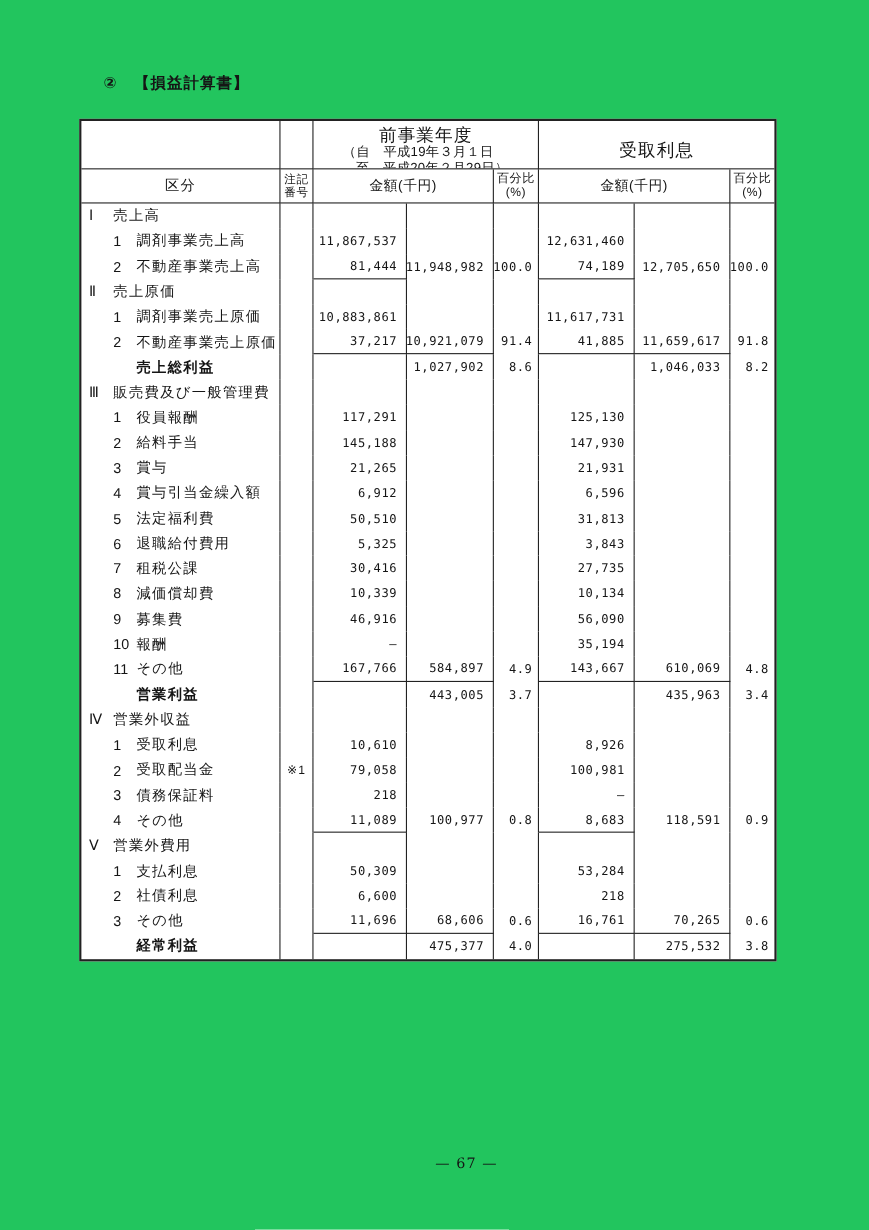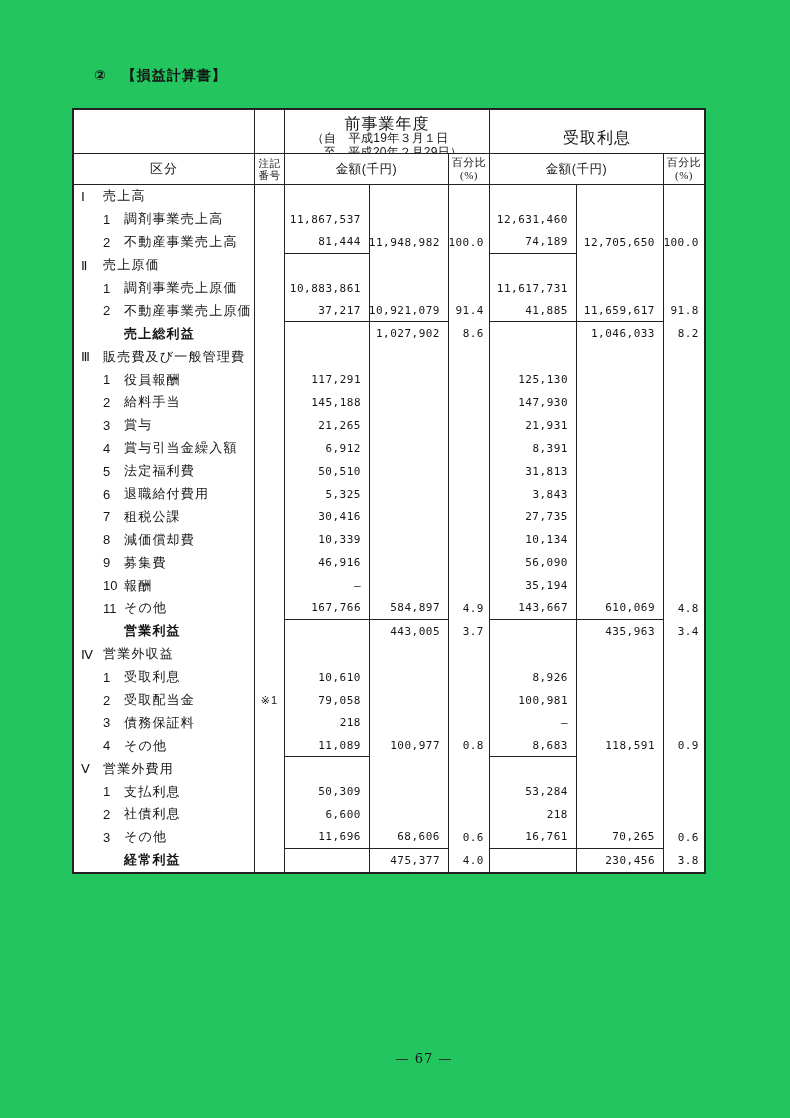--- a/index.html
+++ b/index.html
@@ -30,21 +30,21 @@
   }
   .hc.last{border-right:none;}
   .c-year{grid-column:span 3;}
   .ch-amt{grid-column:span 2;}
   .yname{font-size:16px;letter-spacing:1px;line-height:14px;margin-top:13px;}
   .ydates{font-size:12px;letter-spacing:0.3px;line-height:14px;text-align:left;}
   .yto{padding-left:12px;}
   .ch-cat{font-size:13px;letter-spacing:1px;}
   .ch-note{font-size:10.5px;line-height:12px;letter-spacing:0.5px;}
   .ch-amtxt{font-size:12.5px;letter-spacing:0.5px;text-align:center;}
-  .ch-pct{font-size:11px;line-height:13px;letter-spacing:0.5px;font-family:Liberation Serif, serif;}
+  .ch-pct{font-size:11px;line-height:13px;letter-spacing:0.5px;}
   
   .brow{height:22.9px;}
   .bc{
     display:flex;align-items:center;
     border-right:1px solid #222;box-sizing:border-box;overflow:hidden;
     white-space:nowrap;
   }
   .bc:last-child{border-right:none;}
   .bc.ul{border-bottom:1px solid #222;}
   .cat{font-size:13px;letter-spacing:1.2px;padding-left:7px;}
@@ -251,21 +251,21 @@
         </div>
         <div class="brow">
           <div class="bc cat item">
             <span class="inum">4</span>
             <span class="lbl">賞与引当金繰入額</span>
           </div>
           <div class="bc note"></div>
           <div class="bc num">6,912</div>
           <div class="bc num"></div>
           <div class="bc num pct"></div>
-          <div class="bc num">8,391</div>
+          <div class="bc num">6,596</div>
           <div class="bc num"></div>
           <div class="bc num pct"></div>
         </div>
         <div class="brow">
           <div class="bc cat item">
             <span class="inum">5</span>
             <span class="lbl">法定福利費</span>
           </div>
           <div class="bc note"></div>
           <div class="bc num">50,510</div>
@@ -484,20 +484,20 @@
         </div>
         <div class="brow">
           <div class="bc cat total">
             <span class="lbl">経常利益</span>
           </div>
           <div class="bc note"></div>
           <div class="bc num"></div>
           <div class="bc num">475,377</div>
           <div class="bc num pct">4.0</div>
           <div class="bc num"></div>
-          <div class="bc num">230,456</div>
+          <div class="bc num">275,532</div>
           <div class="bc num pct">3.8</div>
         </div>
       </div>
   </div>
 
   <div class="footer">— 67 —</div>
 </div>
 
 </body></html>

